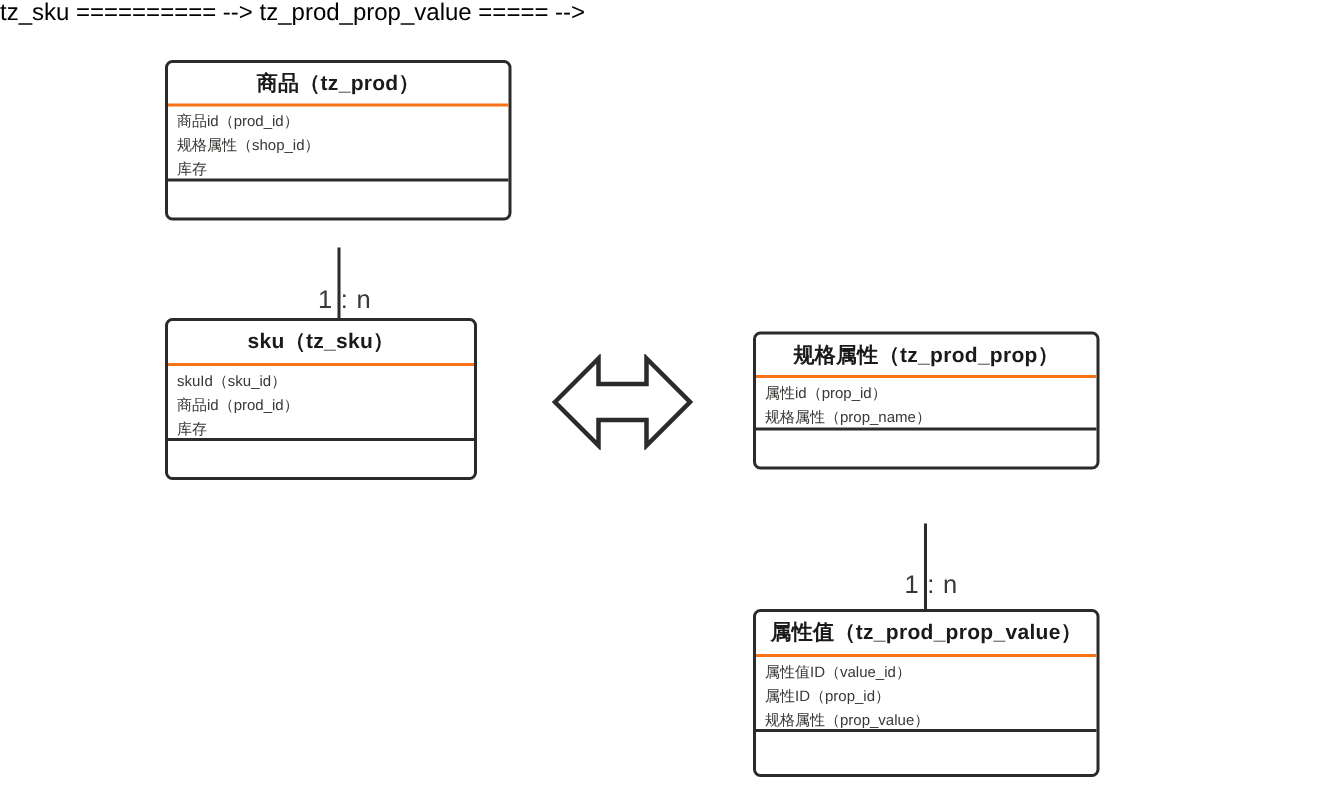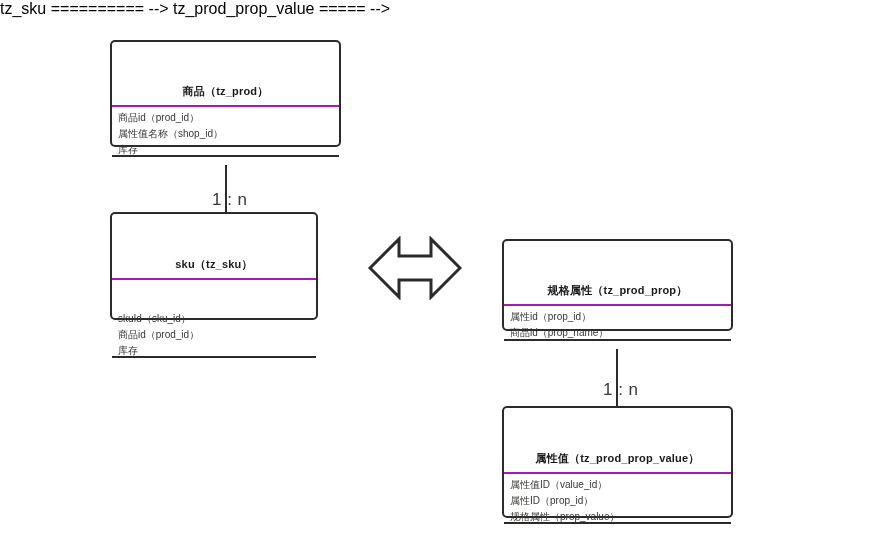--- a/index.html
+++ b/index.html
@@ -24,28 +24,27 @@
     box-sizing: border-box;
     border: 2px solid #2b2b2b;
     border-radius: 5px;
     background: #ffffff;
   }
   .entity .title {
     box-sizing: border-box;
     width: 100%;
     text-align: center;
     font-weight: bold;
-    font-size: 11px;
+    font-size: 14px;
     color: #1a1a1a;
-    border-bottom: 2px solid #a21caf;
+    border-bottom: 2px solid #f97316;
     display: flex;
     align-items: center;
     justify-content: center;
     letter-spacing: 0.2px;
-    margin-top: 36px;
   }
   .entity .fields {
     box-sizing: border-box;
     width: 100%;
     border-bottom: 2px solid #2b2b2b;
     padding: 3px 0 2px 6px;
   }
   .entity .fields .field {
     font-size: 10px;
     line-height: 16px;
@@ -90,57 +89,57 @@
 </head>
 <body>
 
 <div id="canvas">
 
   
   <div class="entity" style="left:110px; top:40px; width:231px; height:107px;">
     <div class="title" style="height:29px;">商品（tz_prod）</div>
     <div class="fields" style="height:50px;">
       <div class="field">商品id（prod_id）</div>
-      <div class="field">属性值名称（shop_id）</div>
+      <div class="field">规格属性（shop_id）</div>
       <div class="field">库存</div>
     </div>
     <div class="methods" style="height:24px;"></div>
   </div>
 
    tz_sku ========== --&gt;
   <div class="connector">
     <div class="conn-line" style="left:225px; top:147px; height:52px;"></div>
     <div class="arrowhead-down" style="left:219px; top:198px;"></div>
     <div class="card-label" style="left:212px; top:172px;">1 : n</div>
   </div>
 
   
   <div class="entity" style="left:110px; top:212px; width:208px; height:108px;">
     <div class="title" style="height:30px;">sku（tz_sku）</div>
-    <div class="fields" style="height:50px;margin-top:28px;">
+    <div class="fields" style="height:50px;">
       <div class="field">skuId（sku_id）</div>
       <div class="field">商品id（prod_id）</div>
       <div class="field">库存</div>
     </div>
     <div class="methods" style="height:24px;"></div>
   </div>
 
   
   <div class="double-arrow" style="left:368px; top:236px; width:94px; height:64px;">
     <svg width="94" height="64" viewBox="0 0 94 64" xmlns="http://www.w3.org/2000/svg">
       <polygon points="2,32 31,3 31,20 63,20 63,3 92,32 63,61 63,44 31,44 31,61" fill="#ffffff" stroke="#2b2b2b" stroke-width="3" stroke-linejoin="miter"></polygon>
     </svg>
   </div>
 
   
-  <div class="entity" style="left:502px; top:239px; width:231px; height:92px;">
+  <div class="entity" style="left:502px; top:221px; width:231px; height:92px;">
     <div class="title" style="height:29px;">规格属性（tz_prod_prop）</div>
     <div class="fields" style="height:35px;">
       <div class="field">属性id（prop_id）</div>
-      <div class="field">商品id（prop_name）</div>
+      <div class="field">规格属性（prop_name）</div>
     </div>
     <div class="methods" style="height:24px;"></div>
   </div>
 
    tz_prod_prop_value ===== --&gt;
   <div class="connector">
     <div class="conn-line" style="left:616px; top:331px; height:62px;"></div>
     <div class="arrowhead-down" style="left:610px; top:392px;"></div>
     <div class="card-label" style="left:603px; top:362px;">1 : n</div>
   </div>

